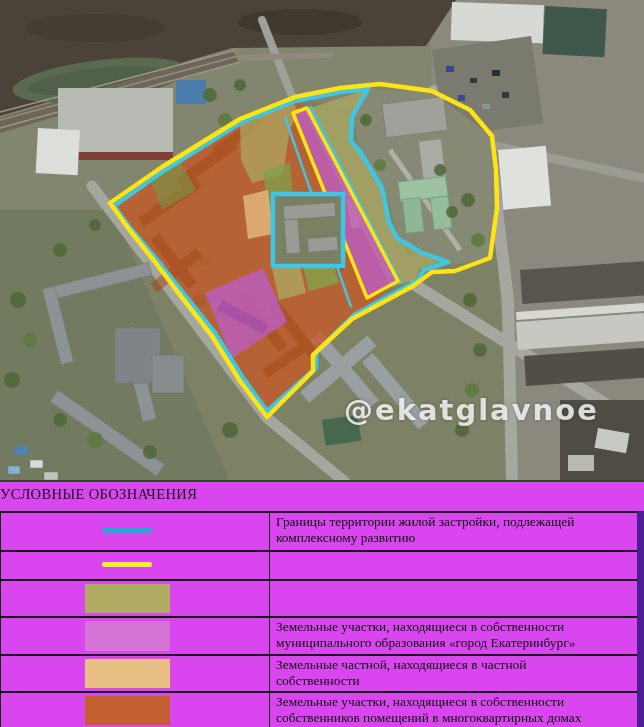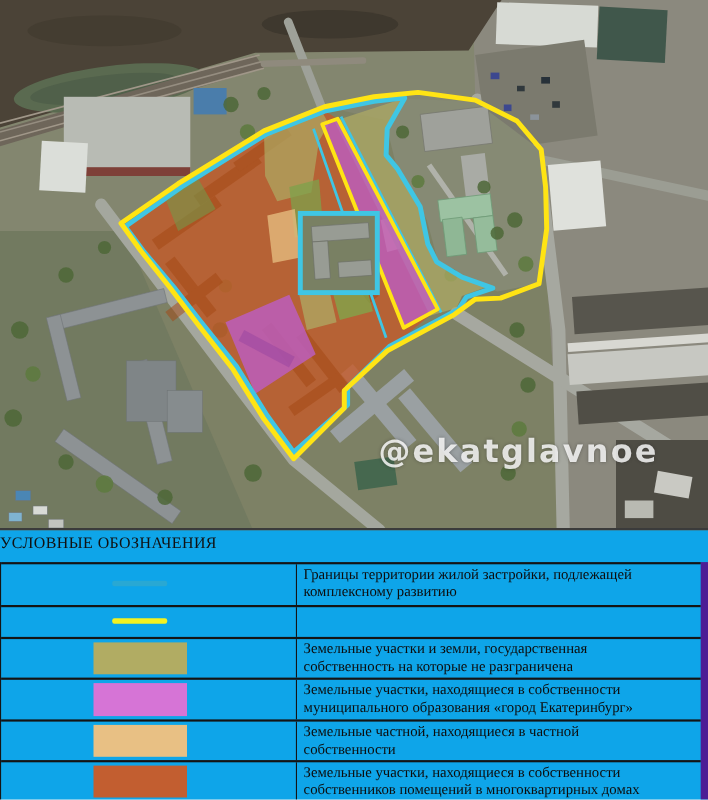--- a/index.html
+++ b/index.html
@@ -1,16 +1,16 @@
 <!DOCTYPE html>
 <html style="--boundary_cyan: #3fc6e4; --boundary_yellow: #ffe414; --state_unresolved: #aeab64; --municipal: #bd5ec6; --private: #e5bc7e; --mkd: #c65a28;"><head>
 <meta charset="utf-8">
 <style>
   html,body{margin:0;padding:0;background:#ffffff;}
-  .page{position:relative;width:644px;height:727px;background:#0ea5e9;overflow:hidden;
+  .page{position:relative;width:644px;height:727px;background:#d946ef;overflow:hidden;
         font-family:"Liberation Serif", serif;}
   
   .map{position:absolute;left:0;top:0;width:644px;height:482px;overflow:hidden;
        border-bottom:2px solid #3b3b3b;box-sizing:border-box;background:#83866f;}
   .map svg{display:block;}
   .watermark{position:absolute;left:344px;top:393px;width:300px;
              font-family:"DejaVu Sans", sans-serif;font-weight:bold;font-size:29px;
              letter-spacing:2px;color:rgba(255,255,255,0.82);
              text-shadow:0 0 3px rgba(40,40,40,0.45);pointer-events:none;}
   
@@ -222,22 +222,20 @@
     <div class="lrow r2 h29">
       <div class="c1">
         <div class="sw-line" style="background-color: rgb(242, 242, 34);"></div>
       </div>
     </div>
 
     <div class="lrow h37">
       <div class="c1">
         <div class="sw-rect" style="background-color: rgb(177, 172, 99);"></div>
       </div>
-      <div class="c2">Земельные участки и земли, государственная
-собственность на которые не разграничена</div>
     </div>
 
     <div class="lrow h38">
       <div class="c1">
         <div class="sw-rect" style="height: 30px; background-color: rgb(214, 116, 214);"></div>
       </div>
       <div class="c2">Земельные участки, находящиеся в собственности
 муниципального образования «город Екатеринбург»</div>
     </div>
 

